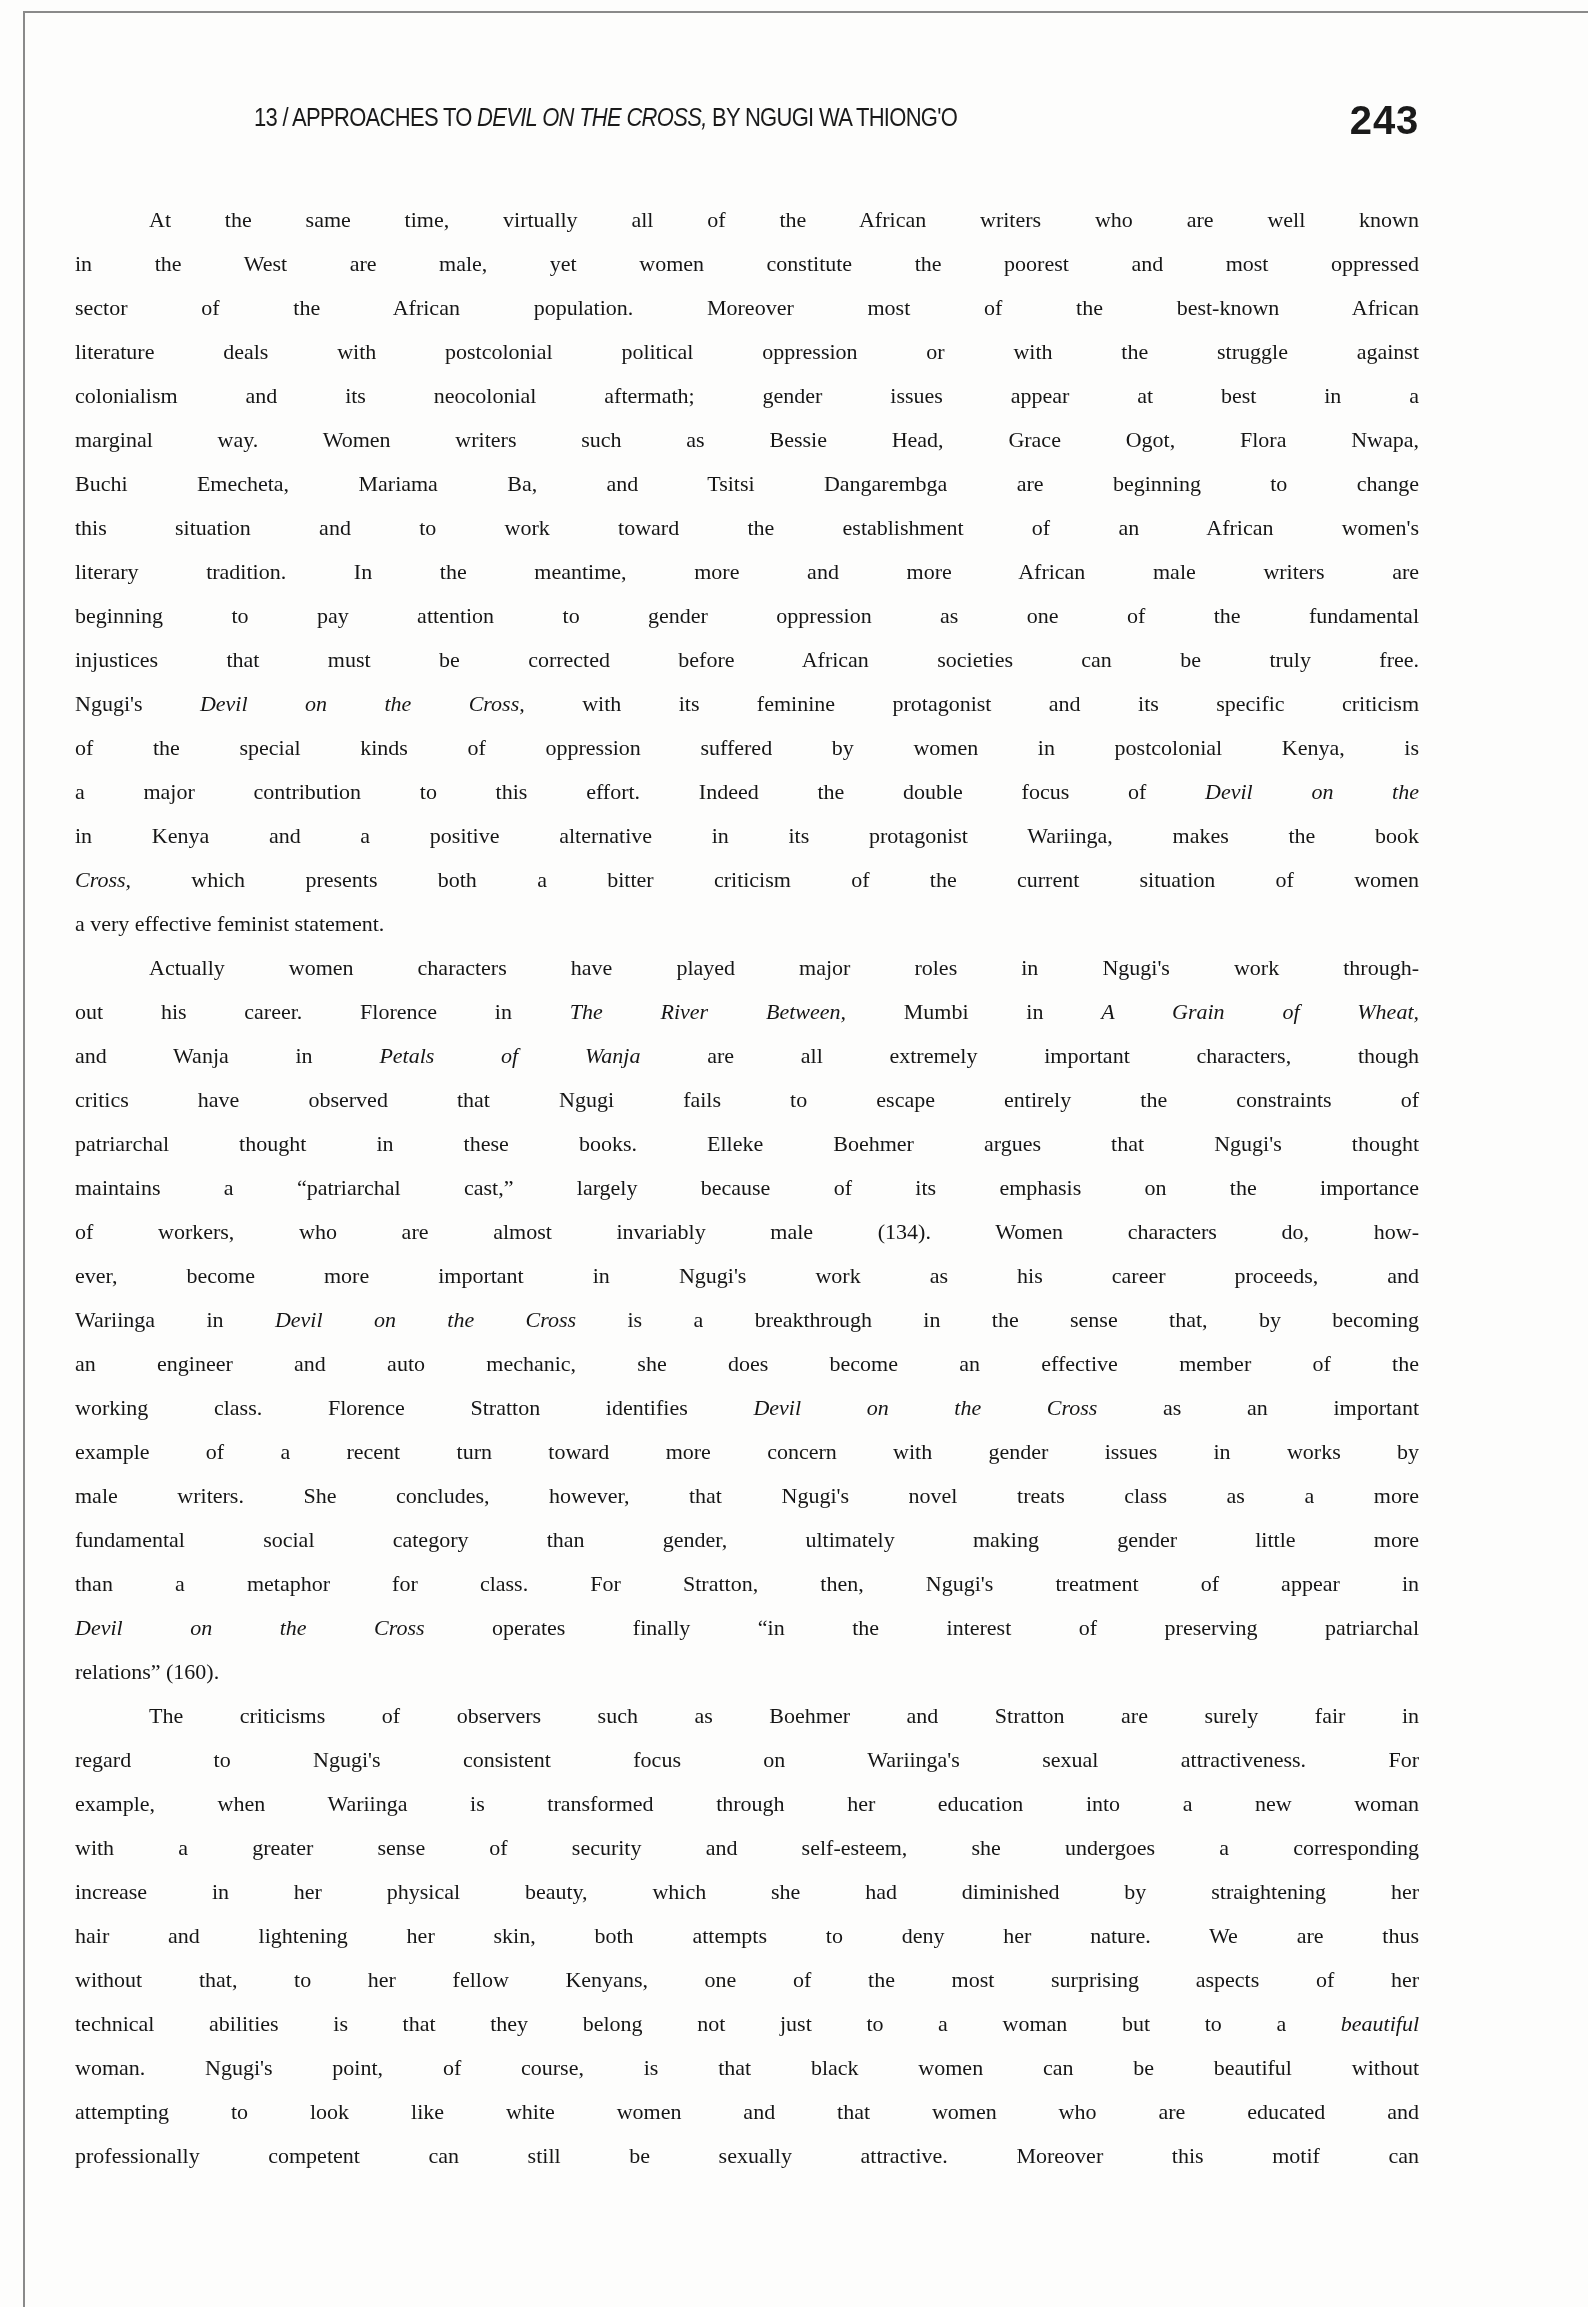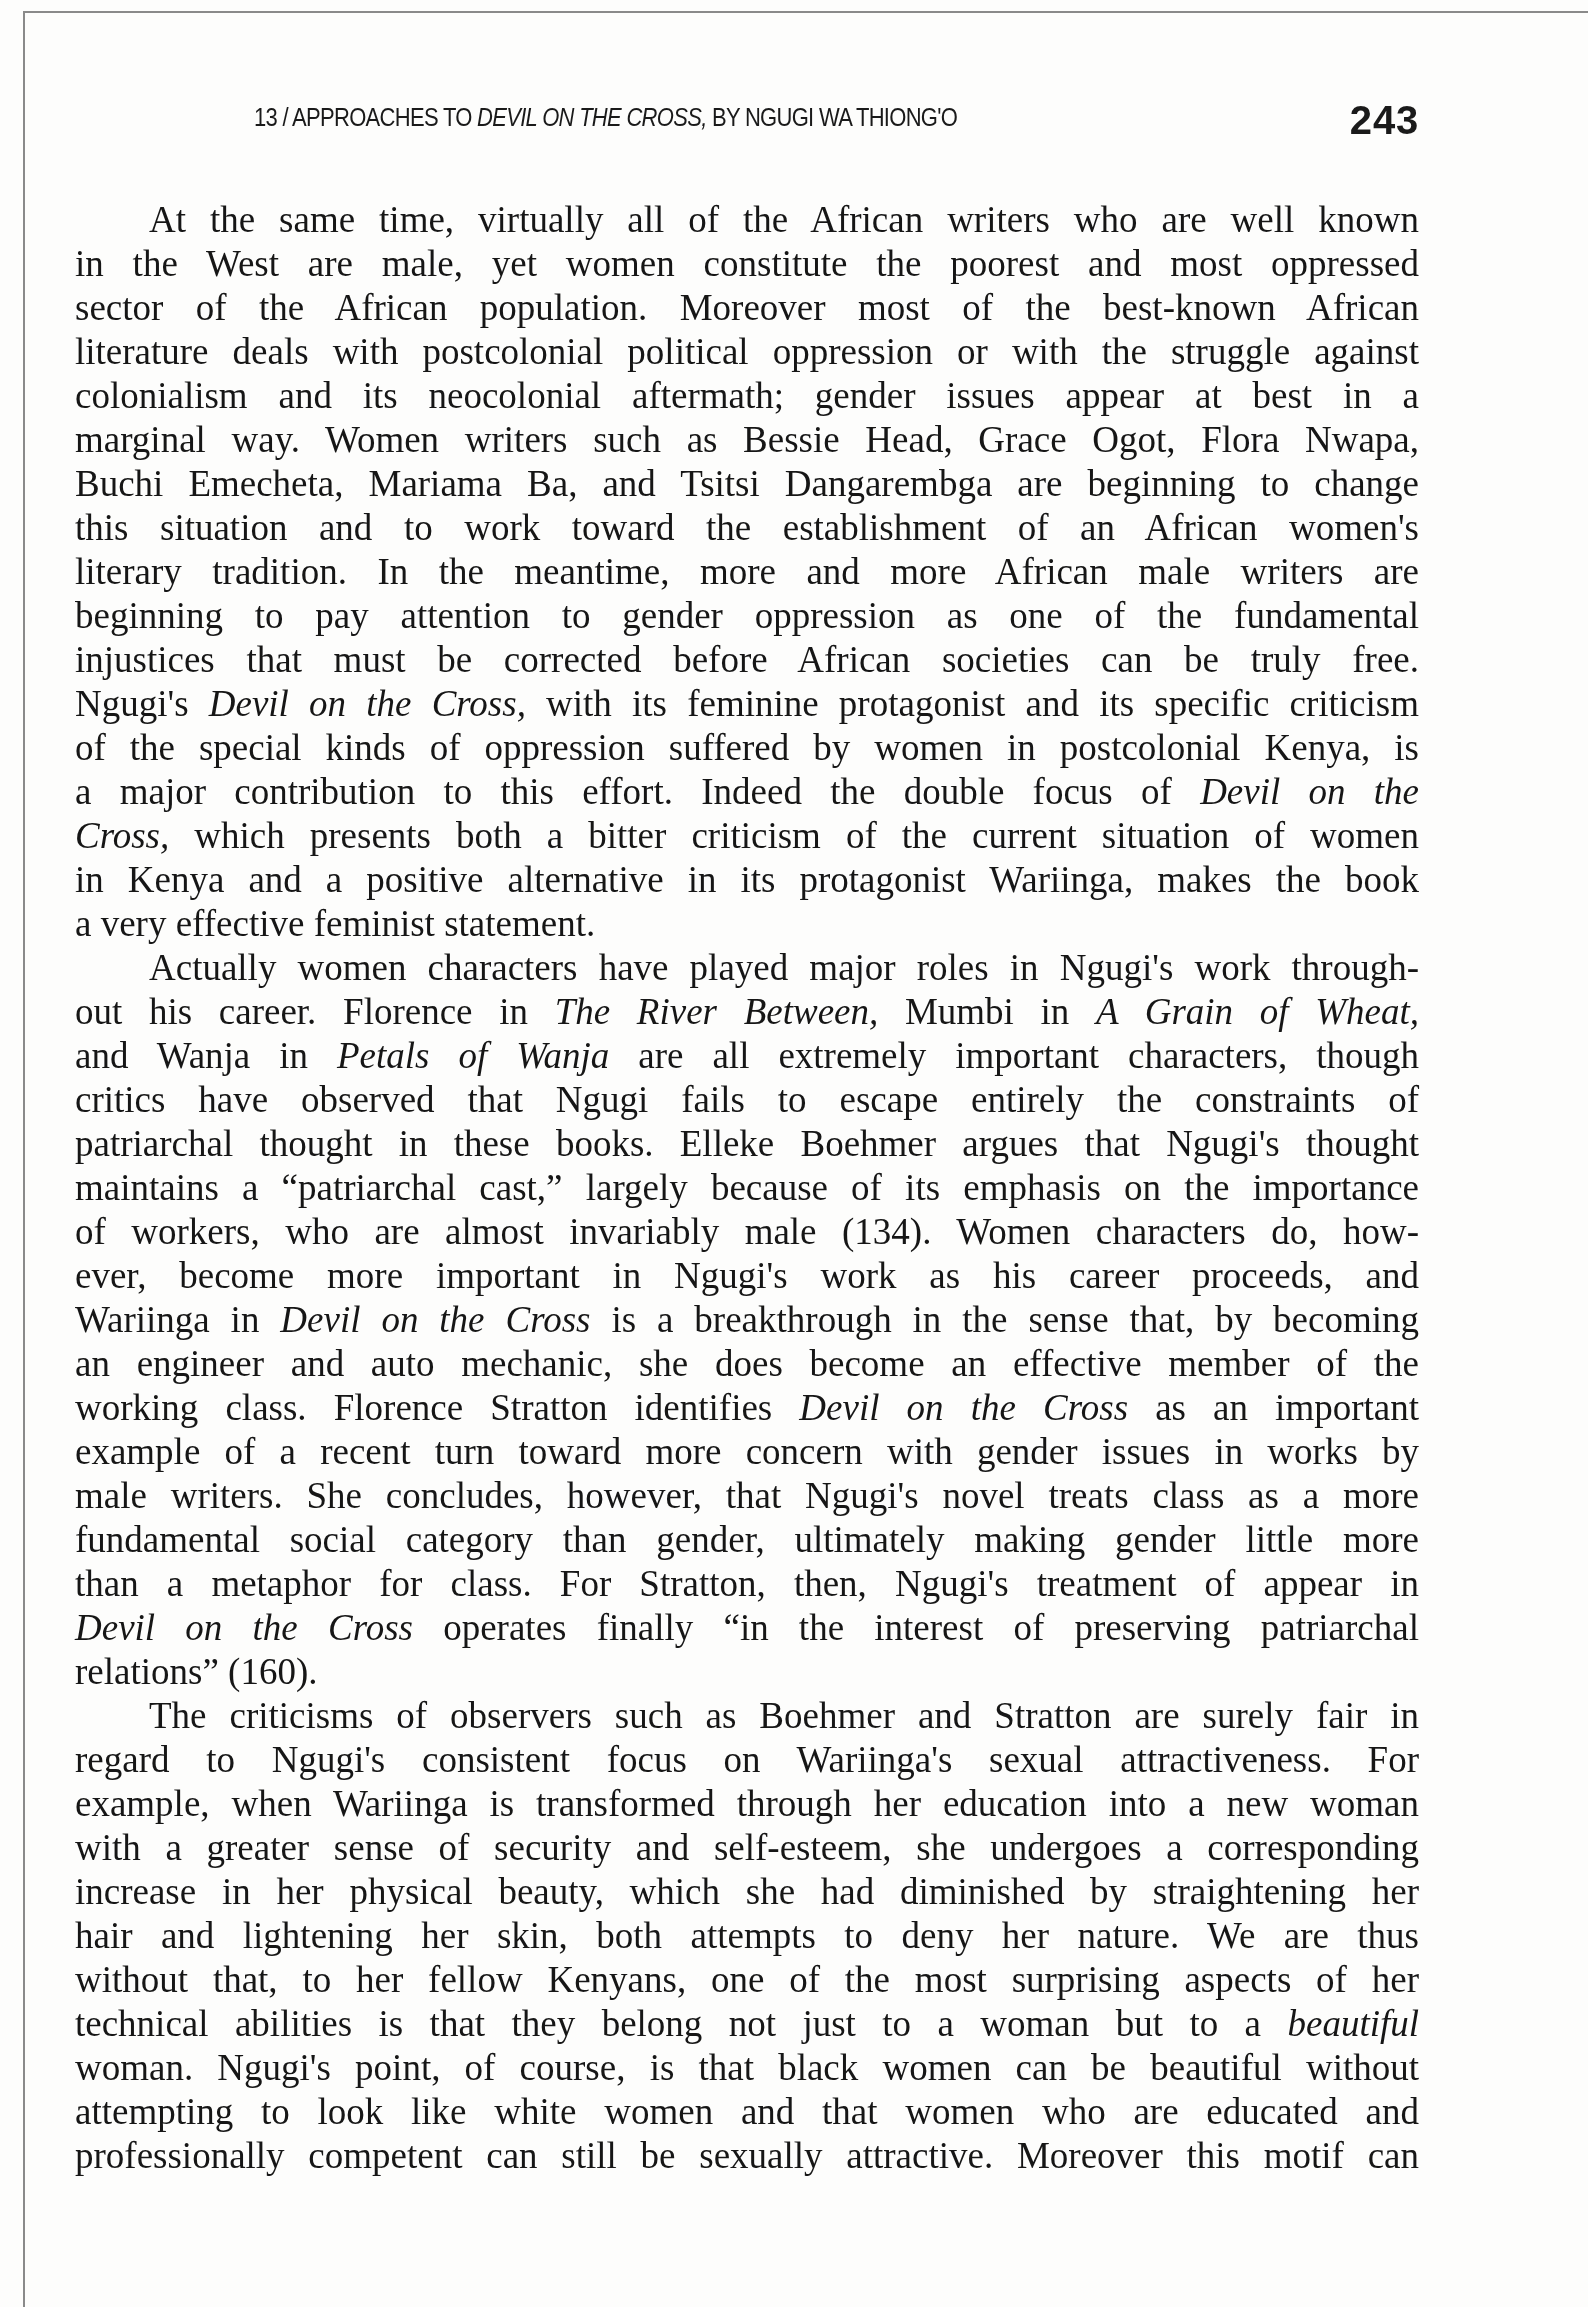--- a/index.html
+++ b/index.html
@@ -51,21 +51,21 @@
     font-size: 40px;
     font-weight: bold;
     letter-spacing: 0.8px;
   }
   .body-text {
     position: absolute;
     left: 75px;
     top: 198px;
     width: 1344px;
     font-family: "Liberation Serif", serif;
-    font-size: 37px;
+    font-size: 22px;
     color: #161616;
   }
   .line {
     display: block;
     height: 44px;
     line-height: 44px;
     white-space: nowrap;
     text-align: justify;
     text-align-last: justify;
   }
@@ -92,22 +92,22 @@
       <span class="line"><span>colonialism and its neocolonial aftermath; gender issues appear at best in a</span></span>
       <span class="line"><span>marginal way. Women writers such as Bessie Head, Grace Ogot, Flora Nwapa,</span></span>
       <span class="line"><span>Buchi Emecheta, Mariama Ba, and Tsitsi Dangarembga are beginning to change</span></span>
       <span class="line"><span>this situation and to work toward the establishment of an African women's</span></span>
       <span class="line"><span>literary tradition. In the meantime, more and more African male writers are</span></span>
       <span class="line"><span>beginning to pay attention to gender oppression as one of the fundamental</span></span>
       <span class="line"><span>injustices that must be corrected before African societies can be truly free.</span></span>
       <span class="line"><span>Ngugi's </span><i>Devil on the Cross,</i><span> with its feminine protagonist and its specific criticism</span></span>
       <span class="line"><span>of the special kinds of oppression suffered by women in postcolonial Kenya, is</span></span>
       <span class="line"><span>a major contribution to this effort. Indeed the double focus of </span><i>Devil on the</i></span>
+      <span class="line"><span>in Kenya and a positive alternative in its protagonist Wariinga, makes the book</span></span>
       <span class="line"><i>Cross,</i><span> which presents both a bitter criticism of the current situation of women</span></span>
-      <span class="line"><span>in Kenya and a positive alternative in its protagonist Wariinga, makes the book</span></span>
       <span class="line last"><span>a very effective feminist statement.</span></span>
     </div>
     <div>
       <span class="line indent"><span>Actually women characters have played major roles in Ngugi's work through-</span></span>
       <span class="line"><span>out his career. Florence in </span><i>The River Between,</i><span> Mumbi in </span><i>A Grain of Wheat,</i></span>
       <span class="line"><span>and Wanja in </span><i>Petals of Wanja</i><span> are all extremely important characters, though</span></span>
       <span class="line"><span>critics have observed that Ngugi fails to escape entirely the constraints of</span></span>
       <span class="line"><span>patriarchal thought in these books. Elleke Boehmer argues that Ngugi's thought</span></span>
       <span class="line"><span>maintains a “patriarchal cast,” largely because of its emphasis on the importance</span></span>
       <span class="line"><span>of workers, who are almost invariably male (134). Women characters do, how-</span></span>

